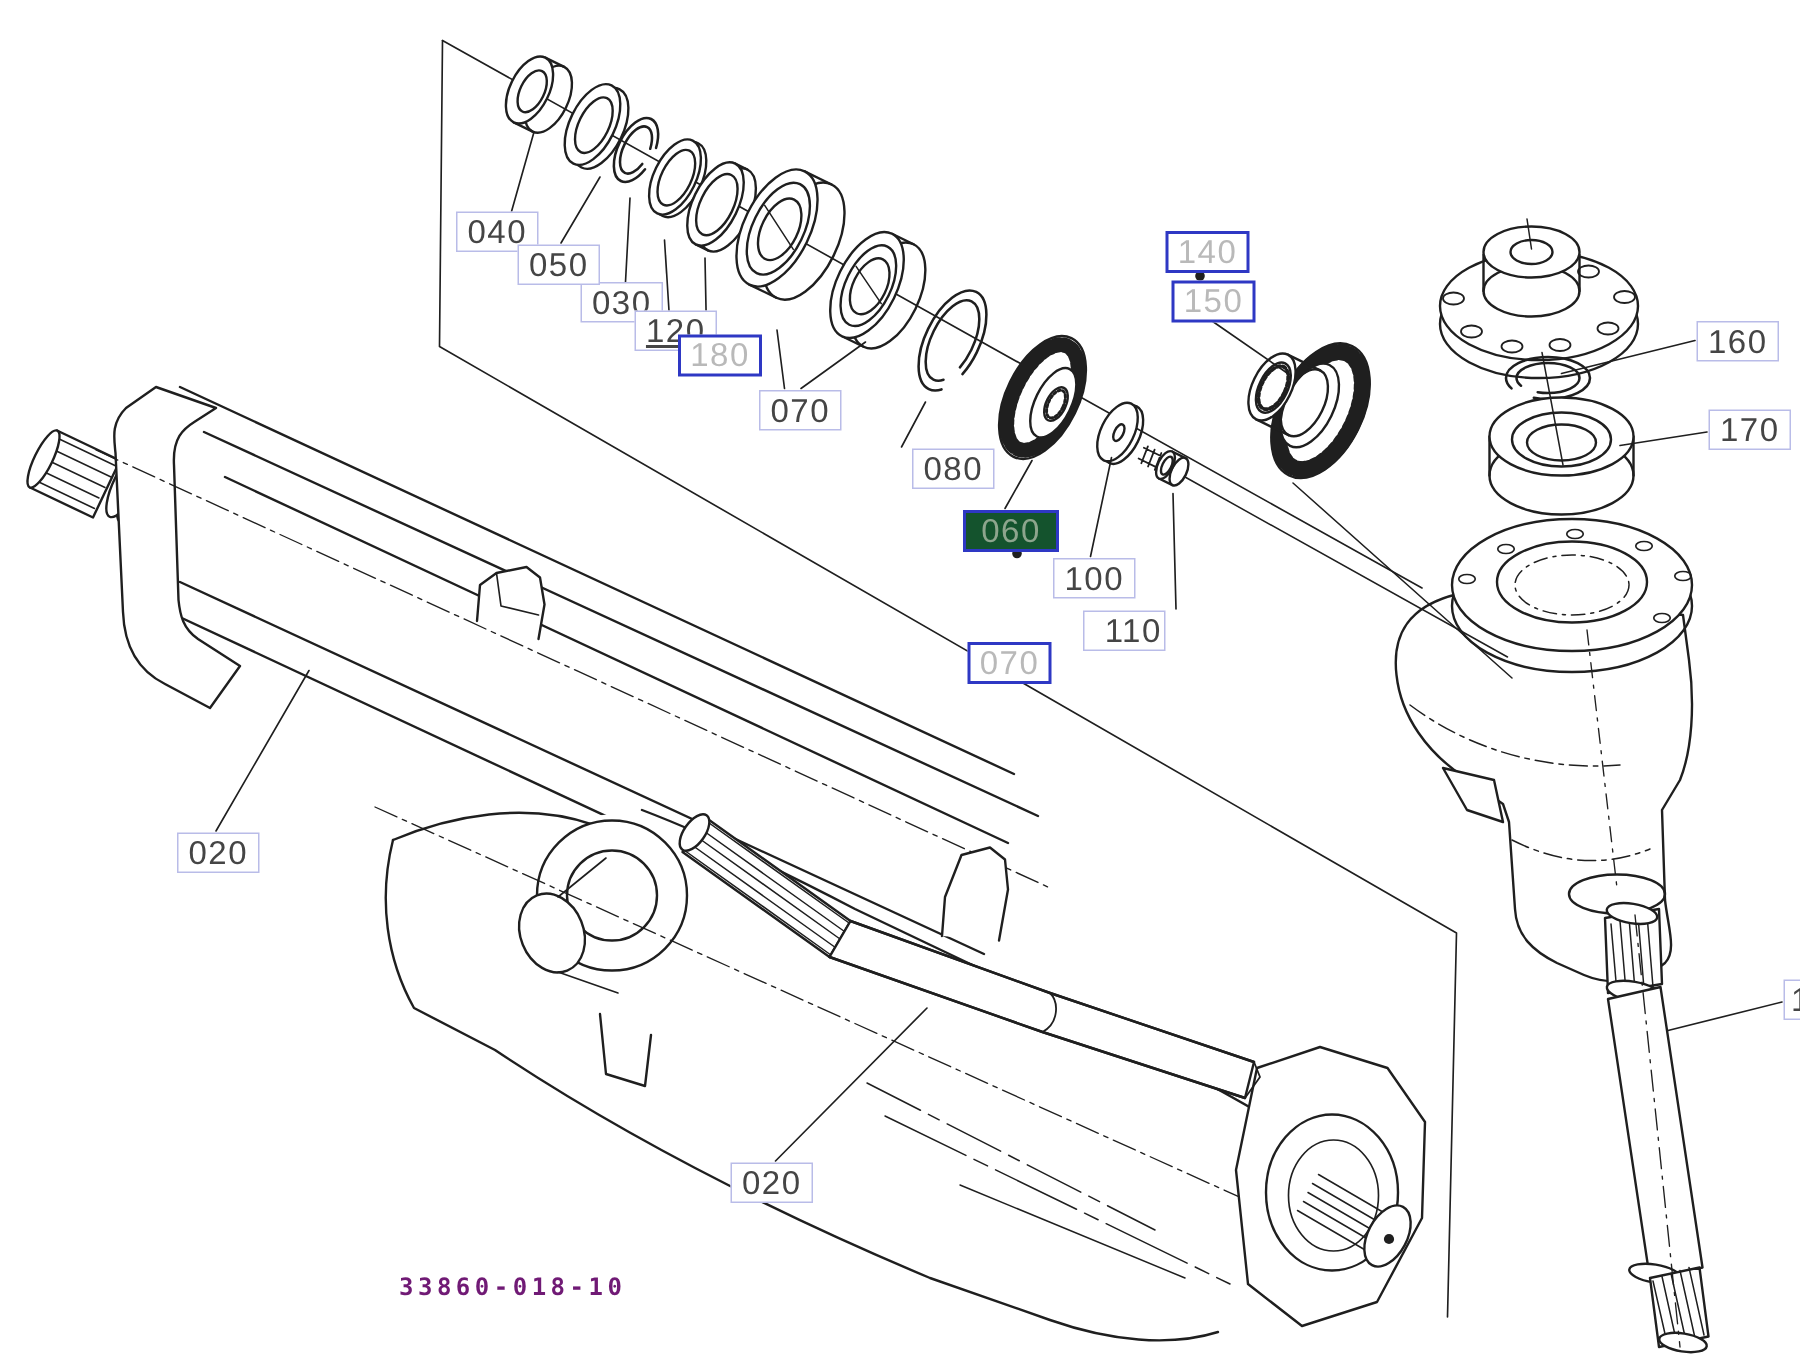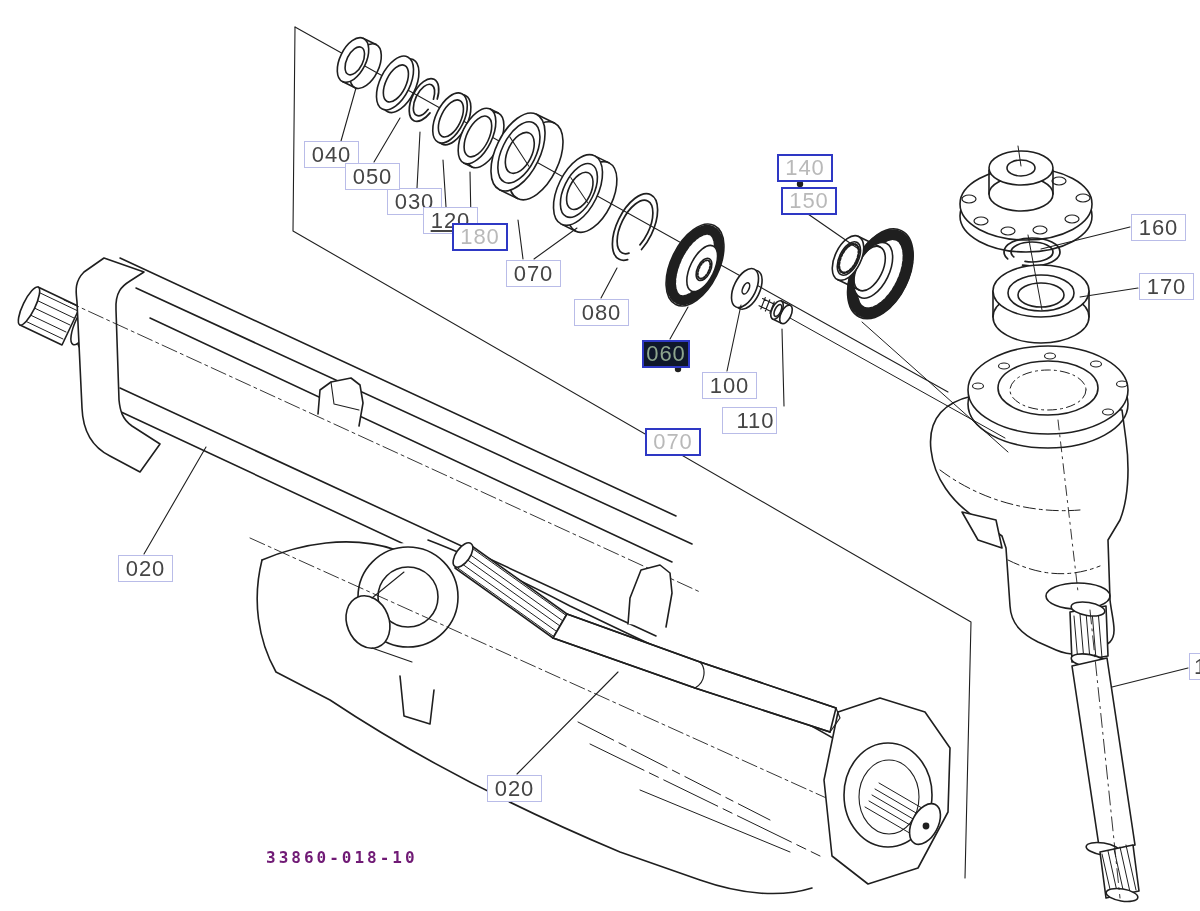--- a/index.html
+++ b/index.html
@@ -3,21 +3,21 @@
 <meta charset="utf-8">
 <style>
   html,body{margin:0;padding:0;background:#fff;}
   #stage{position:relative;width:1200px;height:911px;overflow:hidden;background:#fff;
          font-family:"Liberation Sans",sans-serif;}
   #art{position:absolute;left:0;top:0;}
   .lbl{position:absolute;box-sizing:border-box;background:#fff;border:1px solid #b9bce8;
        color:#454545;width:55px;height:27px;display:flex;align-items:center;justify-content:center;
        font-size:22px;letter-spacing:1px;line-height:1;cursor:pointer;z-index:5;}
   .lbl.dim{border:2px solid #2e38c4;color:#b9b9b9;width:56px;height:28px;}
-  .lbl.sel{border:2px solid #2e38c4;background:#0f172a;color:#8da58d;width:48px;height:28px;}
+  .lbl.sel{border:2px solid #2e38c4;background:#14532d;color:#8da58d;width:64px;height:28px;}
   .lbl.partial{width:30px;justify-content:flex-start;padding-left:4px;}
   #drawing-number{position:absolute;left:266px;top:848px;color:#701a75;
        font-family:"DejaVu Sans Mono",monospace;font-weight:bold;font-size:16px;letter-spacing:3px;z-index:4;}
 </style>
 </head>
 <body>
 
 <div id="stage">
 
 <svg id="art" width="1200" height="911" viewBox="0 0 1200 911" stroke="#1f1f1f" fill="none" stroke-width="1.6" stroke-linecap="round" stroke-linejoin="round">
@@ -293,21 +293,21 @@
   </g>
 </svg>
 
 <div class="lbl" style="left:118px;top:555px;">020</div>
 <div class="lbl" style="left:487px;top:775px;">020</div>
 <div class="lbl" style="left:387px;top:188px;">030</div>
 <div class="lbl" style="left:304px;top:141px;">040</div>
 <div class="lbl" style="left:345px;top:163px;">050</div>
 <div class="lbl sel" style="left:642px;top:340px;">060</div>
 <div class="lbl dim" style="left:645px;top:390px;margin-top:38px;">070</div>
-<div class="lbl" style="left:574px;top:299px;">080</div>
+<div class="lbl" style="left:608px;top:299px;">080</div>
 <div class="lbl" style="left:506px;top:260px;">070</div>
 <div class="lbl" style="left:702px;top:372px;">100</div>
 <div class="lbl" style="left:722px;top:407px;padding-left:12px;">110</div>
 <div class="lbl" style="left:423px;top:207px;text-decoration:underline;">120</div>
 <div class="lbl dim" style="left:777px;top:154px;">140</div>
 <div class="lbl dim" style="left:781px;top:187px;">150</div>
 <div class="lbl" style="left:1131px;top:214px;">160</div>
 <div class="lbl" style="left:1139px;top:273px;">170</div>
 <div class="lbl dim" style="left:452px;top:223px;">180</div>
 <div class="lbl partial" style="left:1189px;top:653px;">1</div>

